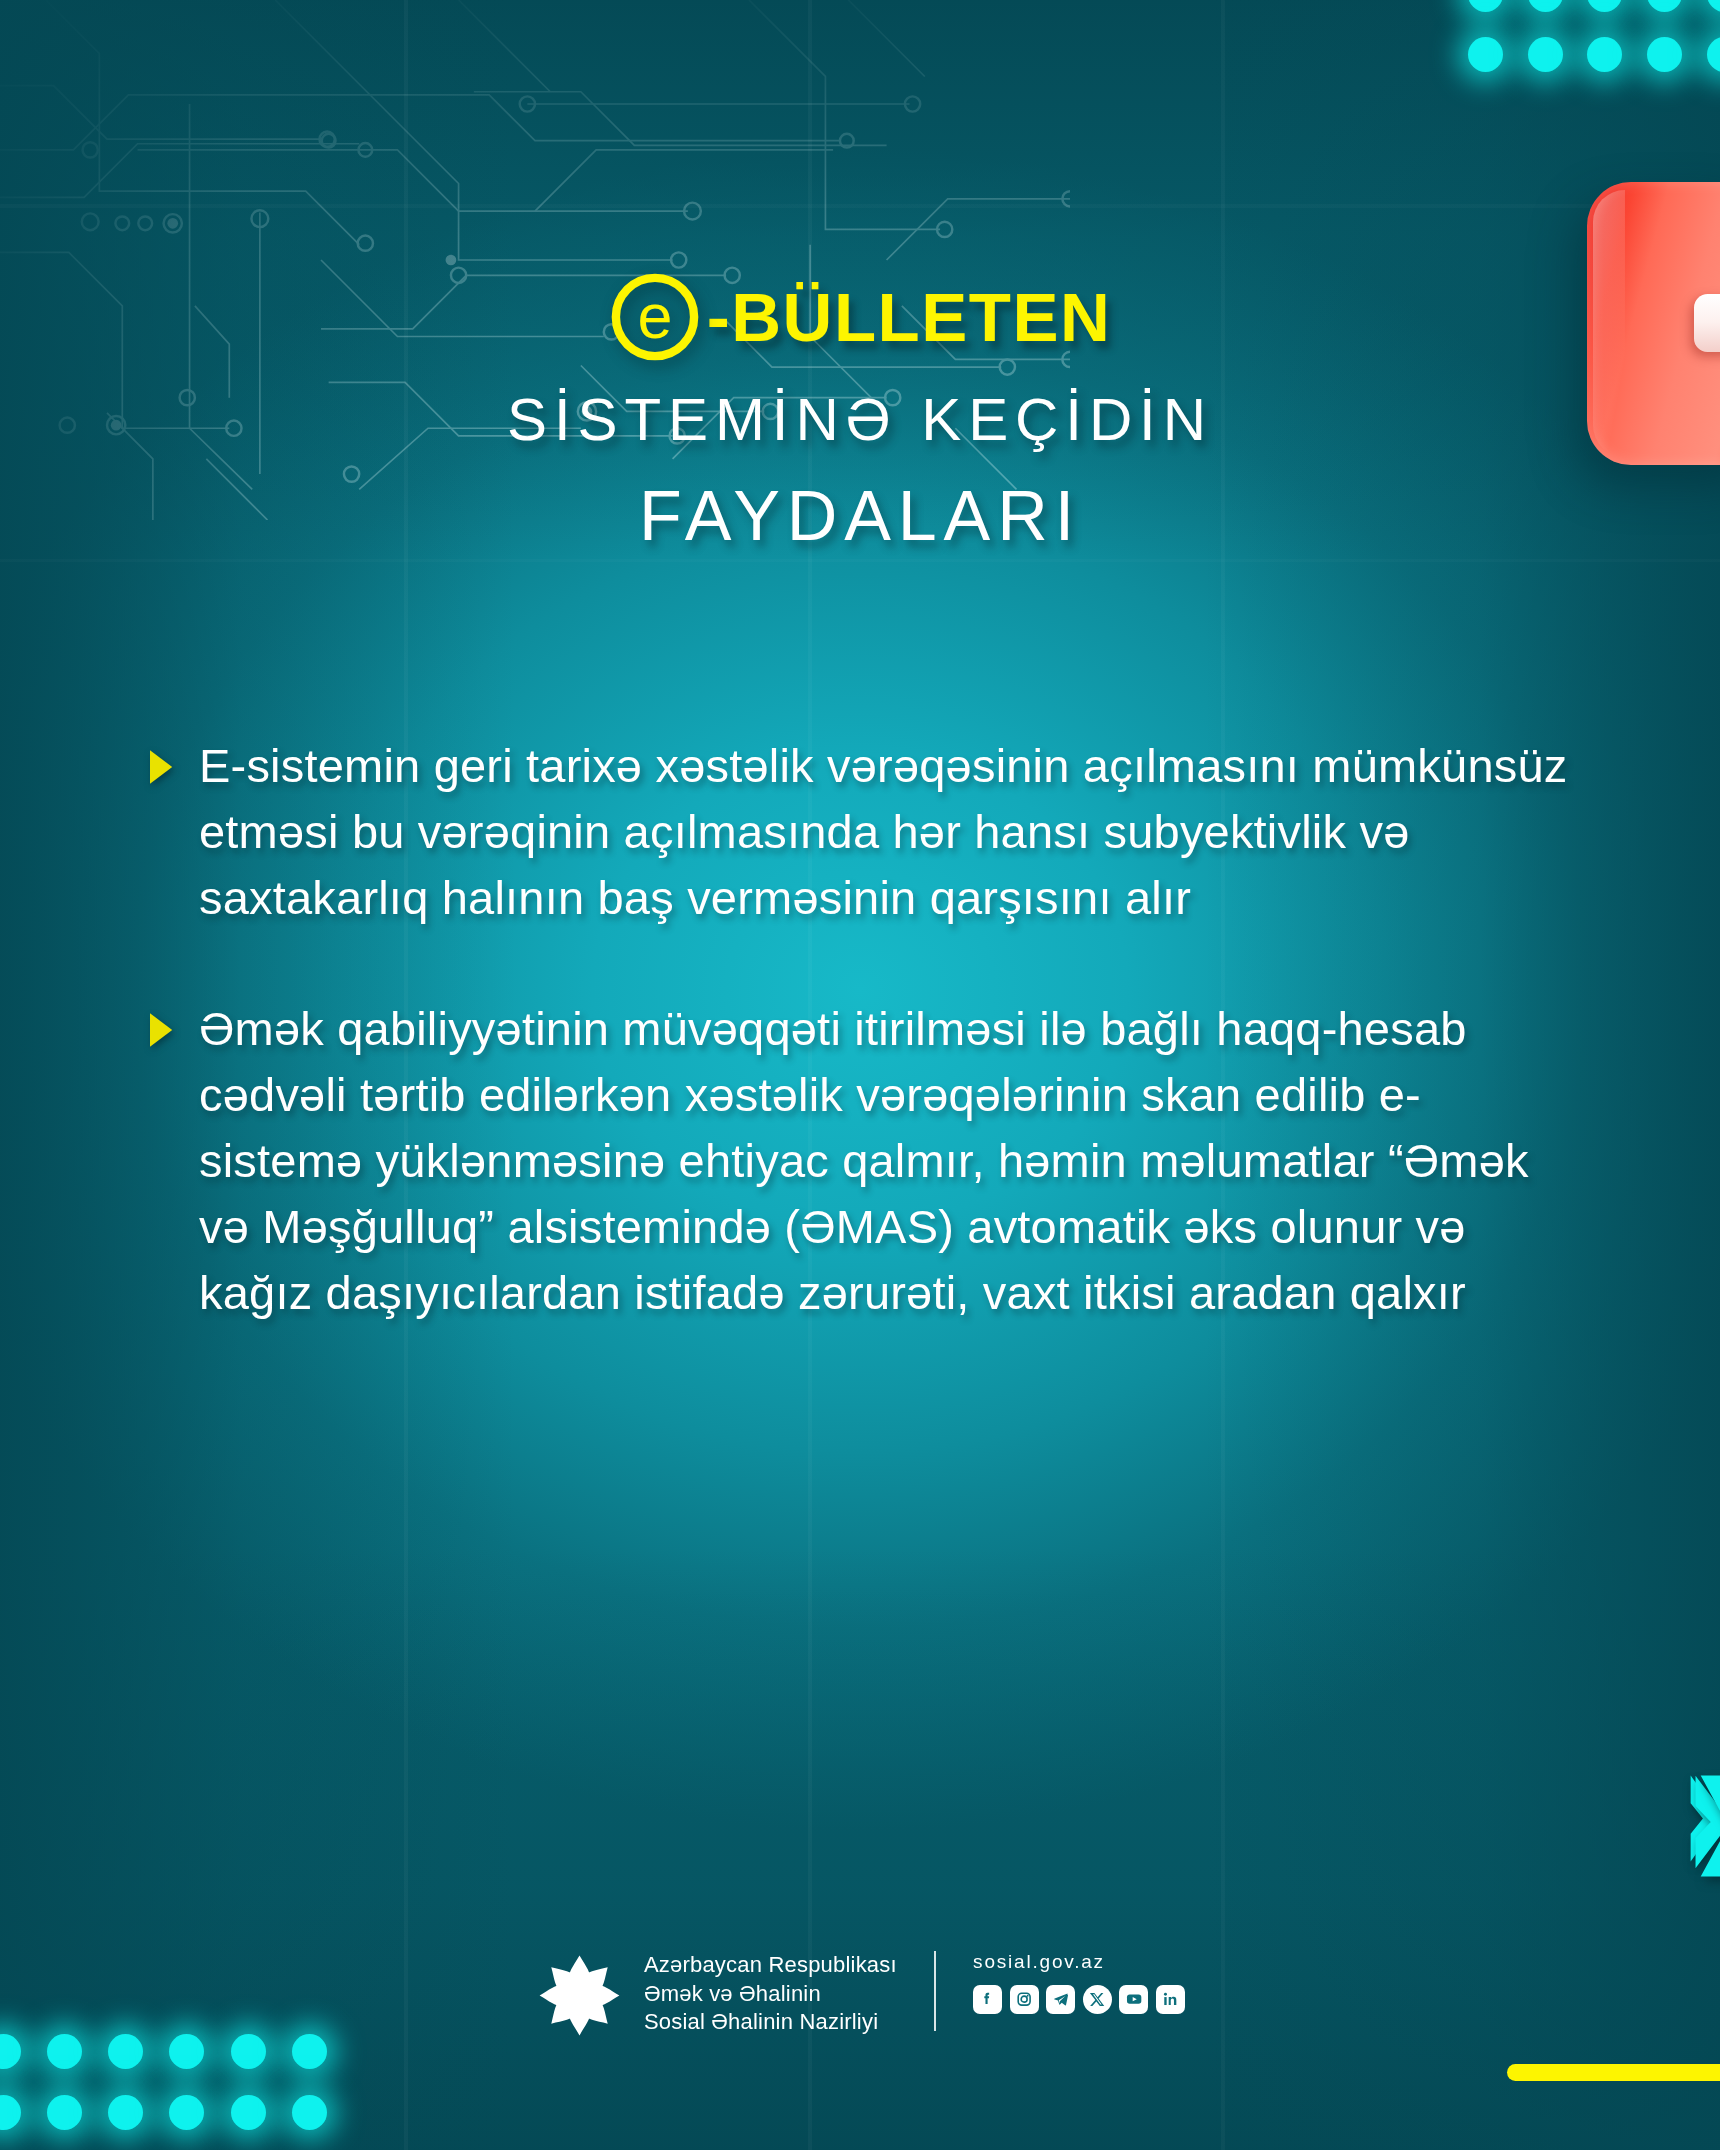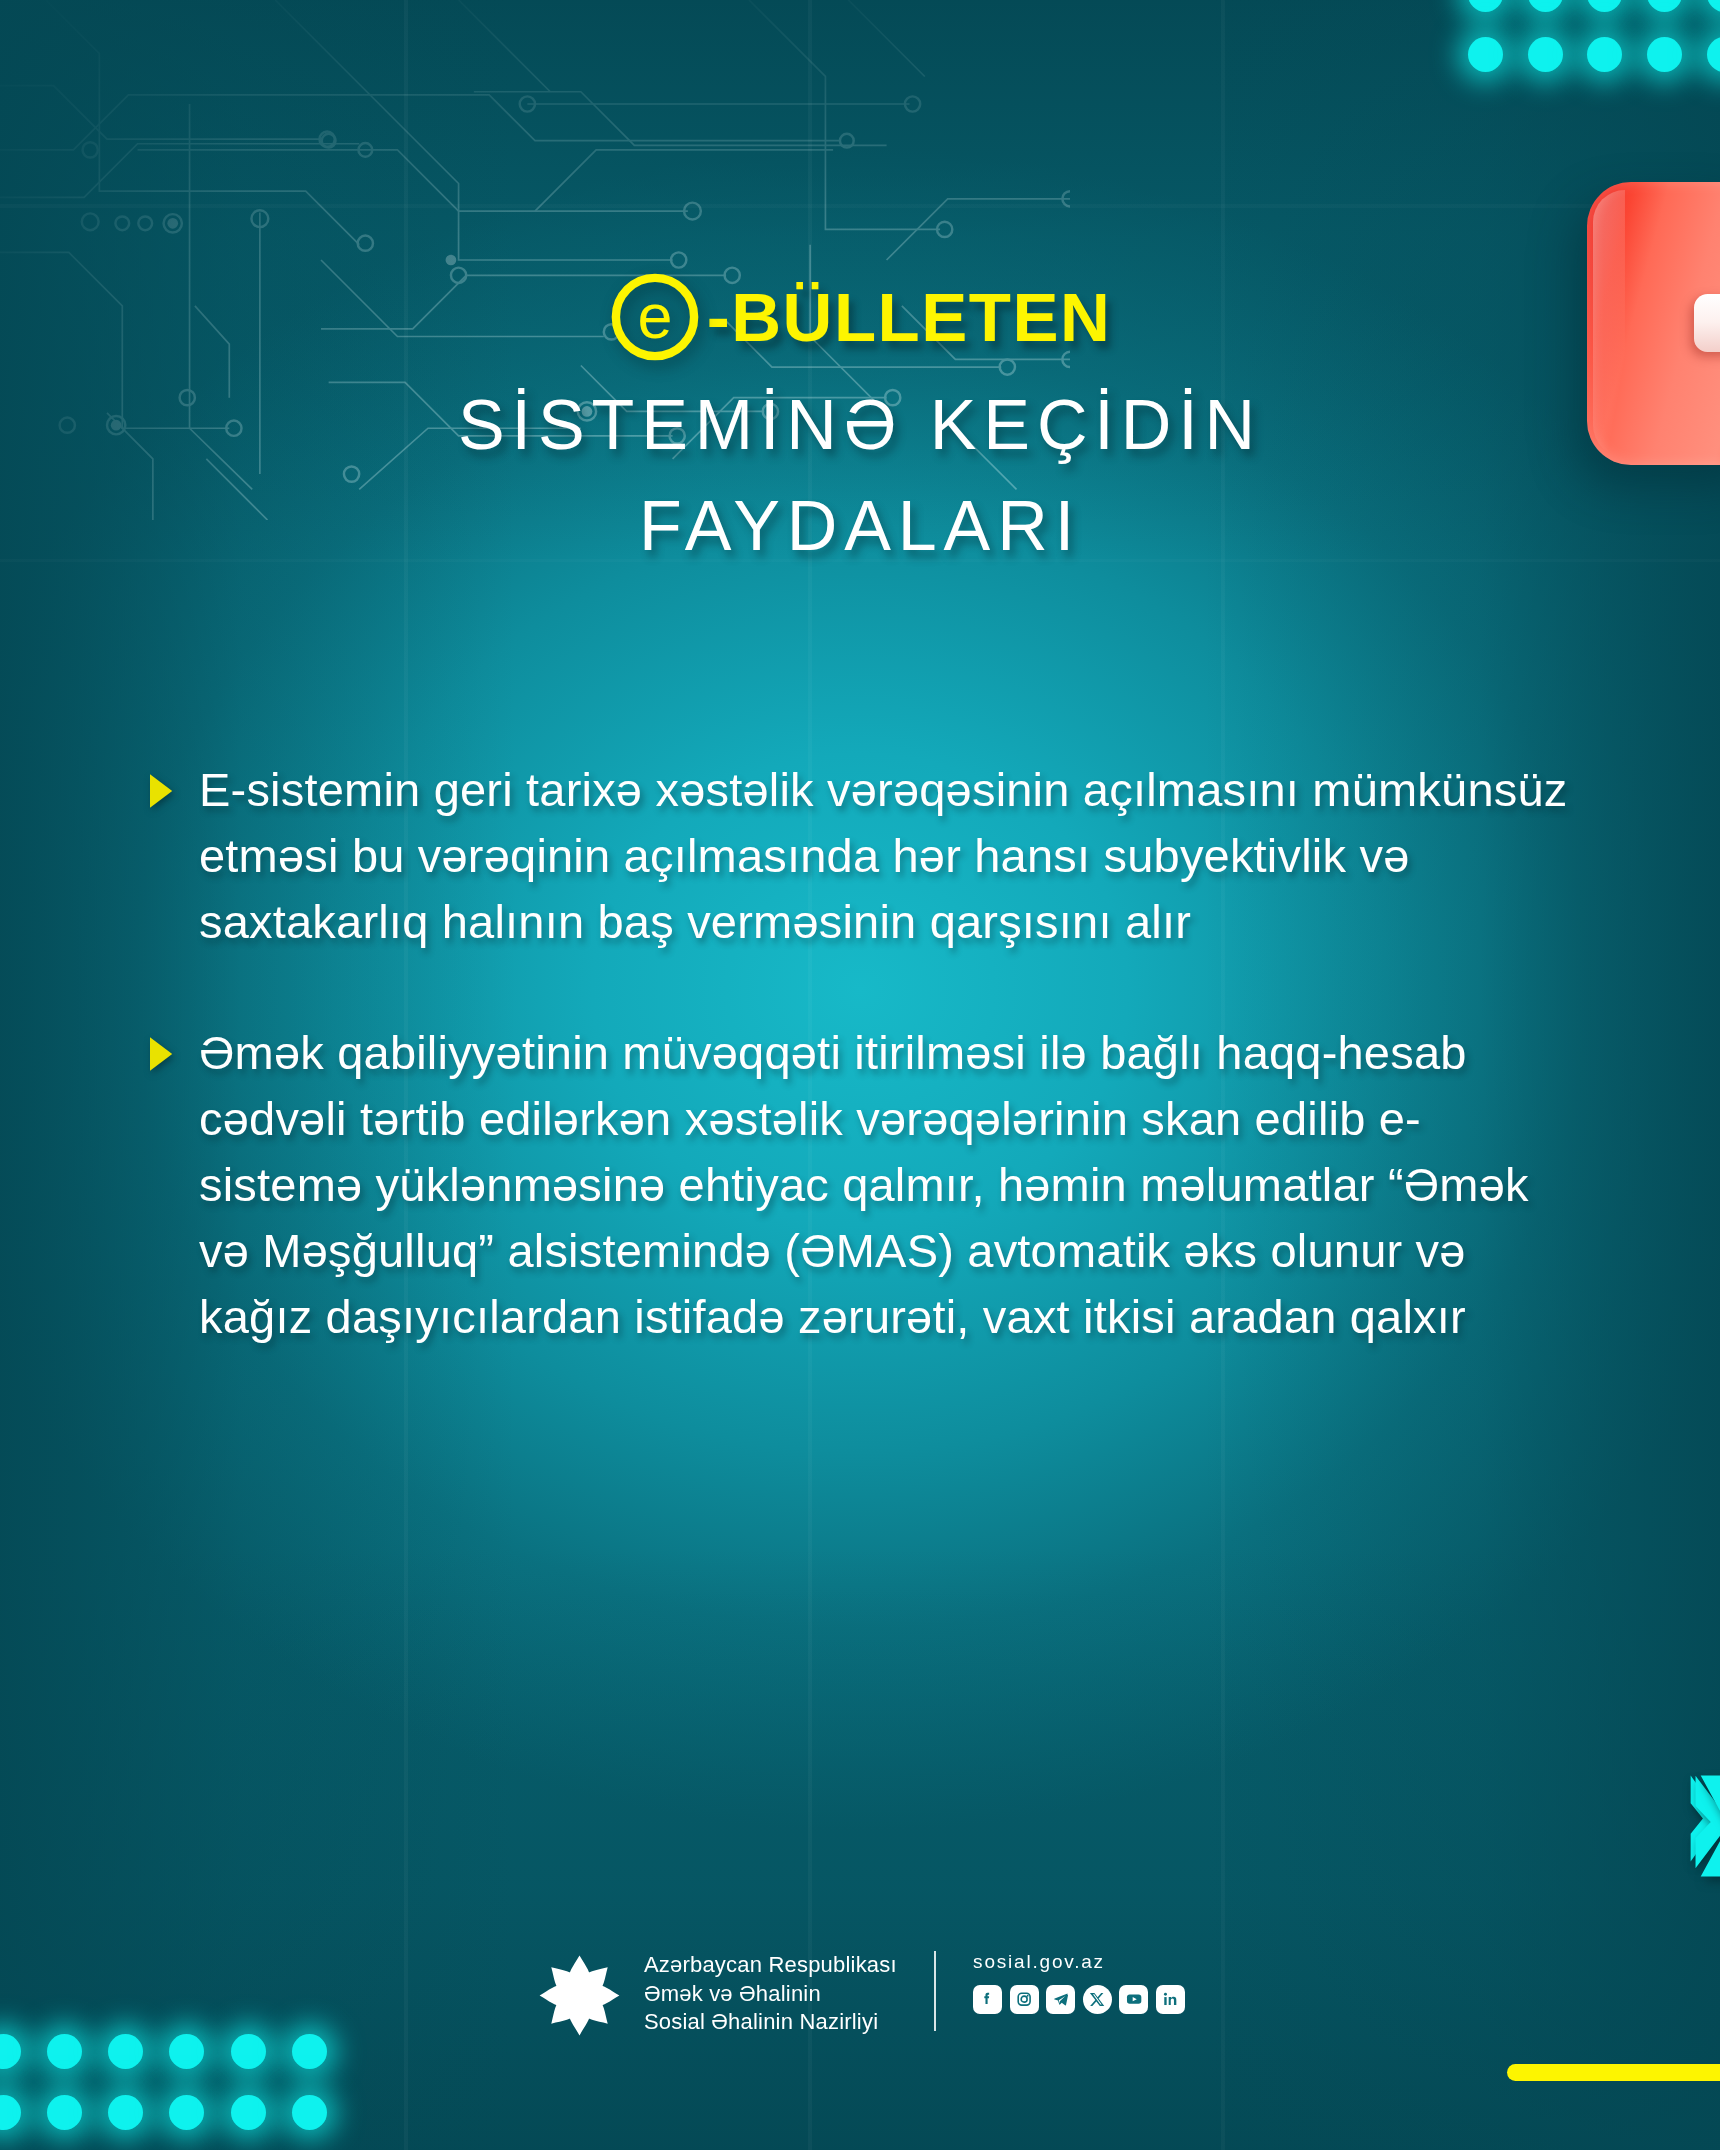--- a/index.html
+++ b/index.html
@@ -141,27 +141,27 @@
     text-shadow: 5.4px 7.6px 7.6px rgba(0,30,36,.40);
     white-space: nowrap;
   }
   .sub-line-1, .sub-line-2 {
     color: #ffffff;
     font-weight: 400;
     line-height: 1.06;
     white-space: nowrap;
     text-shadow: 4.6px 6.9px 8.4px rgba(0,36,44,.42);
   }
-  .sub-line-1 { font-size: 70px; letter-spacing: 6.9px; margin-top: 23px; }
+  .sub-line-1 { font-size: 60px; letter-spacing: 6.9px; margin-top: 23px; }
   .sub-line-2 { font-size: 70px; letter-spacing: 6.9px; margin-top: 27px; }
 
   
   .bullets {
     position: absolute;
-    left: 150px; top: 757px;
+    left: 150px; top: 733px;
     width: 1453px;
   }
   .bullet {
     display: flex;
     align-items: flex-start;
     gap: 26px;
     margin-bottom: 66px;
   }
   .bullet-marker {
     flex: 0 0 auto;

